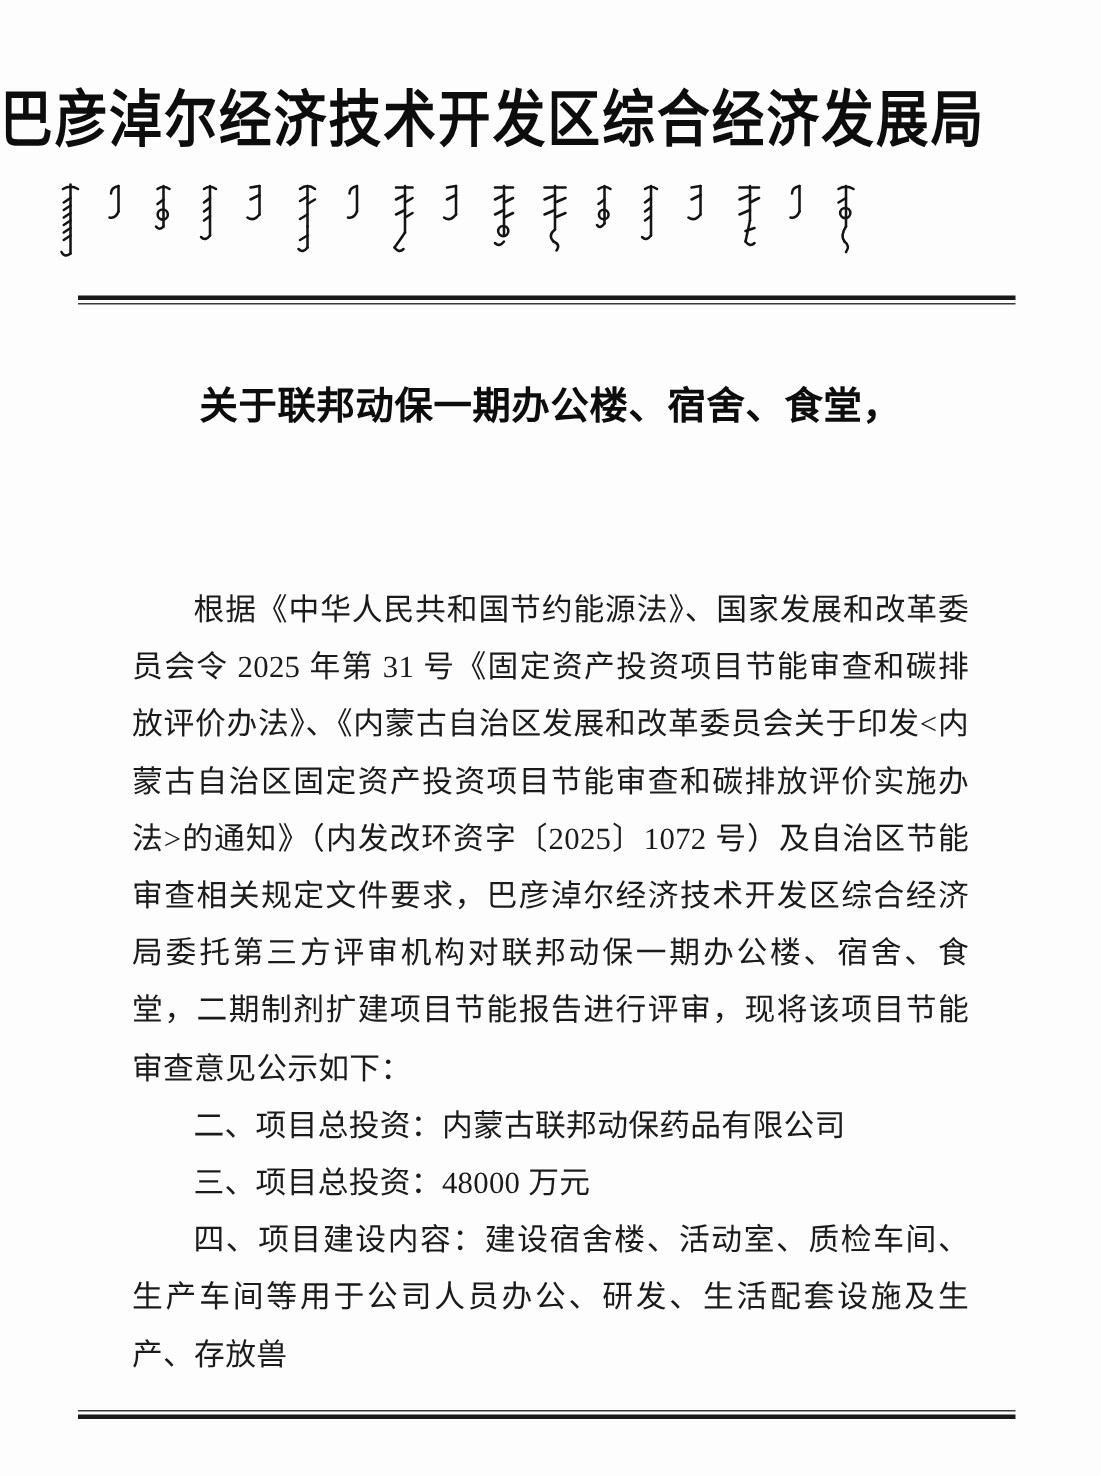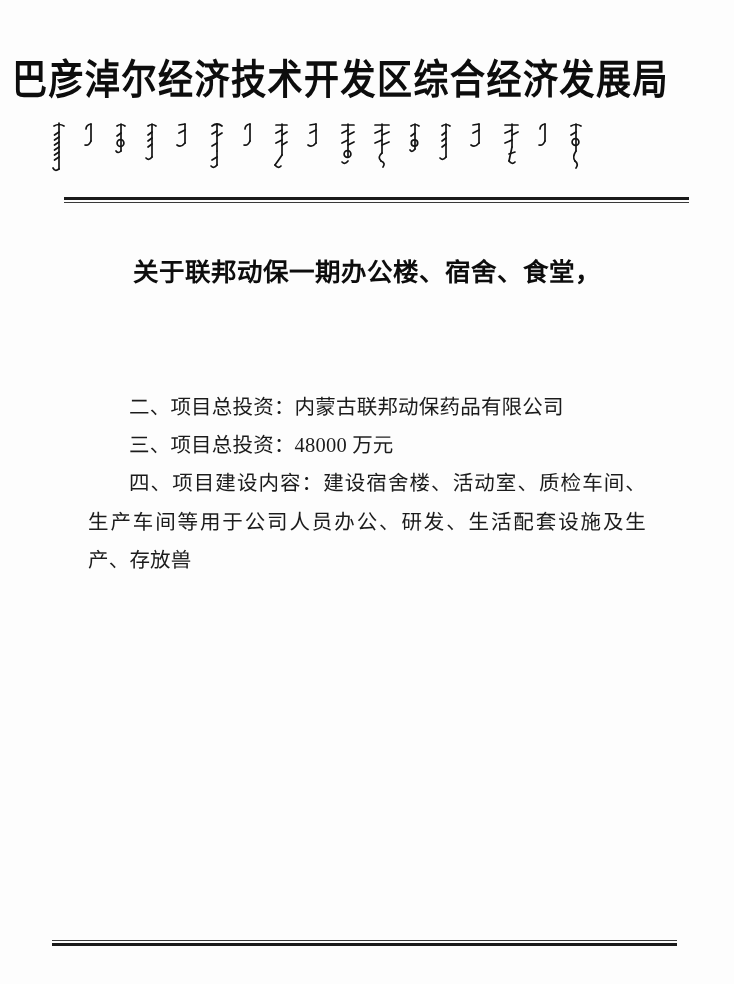--- a/index.html
+++ b/index.html
@@ -16,21 +16,21 @@
     background: #fdfdfd;
     overflow: hidden;
     font-family: "Liberation Serif", "DejaVu Serif", serif;
     color: #111111;
     box-sizing: border-box;
   }
 
   
   .letterhead {
     position: absolute;
-    left: 12px;
+    left: 0;
     top: 0;
     width: 612px;
   }
 
   .org-name {
     text-align: center;
     font-family: "Liberation Serif", "DejaVu Serif", serif;
     font-weight: 700;
     font-size: 35px;
     letter-spacing: 1.5px;
@@ -99,21 +99,21 @@
     background: #1a1a1a;
   }
 
   
   .doc-title {
     position: absolute;
     left: 60px;
     top: 252px;
     width: 614px;
     text-align: center;
-    font-family: Liberation Serif, serif;
+    font-family: Liberation Mono, monospace;
     font-weight: 700;
     font-size: 25.5px;
     line-height: 41px;
     letter-spacing: 0.5px;
     color: #0d0d0d;
   }
   .doc-title .tline {
     display: block;
     white-space: nowrap;
   }
@@ -343,20 +343,21 @@
       <div class="gap"></div>
       <div class="thin"></div>
     </div>
   </div>
 
   <div class="doc-title">
     <span class="tline">关于联邦动保一期办公楼、宿舍、食堂，</span>
   </div>
 
   <div class="body-text">
+    <p class="indent">根据《中华人民共和国节约能源法》、国家发展和改革委员会令 2025 年第 31 号《固定资产投资项目节能审查和碳排放评价办法》、《内蒙古自治区发展和改革委员会关于印发&lt;内蒙古自治区固定资产投资项目节能审查和碳排放评价实施办法&gt;的通知》（内发改环资字〔2025〕1072 号）及自治区节能审查相关规定文件要求，巴彦淖尔经济技术开发区综合经济局委托第三方评审机构对联邦动保一期办公楼、宿舍、食堂，二期制剂扩建项目节能报告进行评审，现将该项目节能审查意见公示如下：</p>
     <p class="indent">二、项目总投资：内蒙古联邦动保药品有限公司</p>
     <p class="indent">三、项目总投资：48000 万元</p>
     <p class="indent">四、项目建设内容：建设宿舍楼、活动室、质检车间、生产车间等用于公司人员办公、研发、生活配套设施及生产、存放兽</p>
   </div>
 
   <div class="rule-bottom">
     <div class="thin"></div>
     <div class="gap"></div>
     <div class="thick"></div>
   </div>

